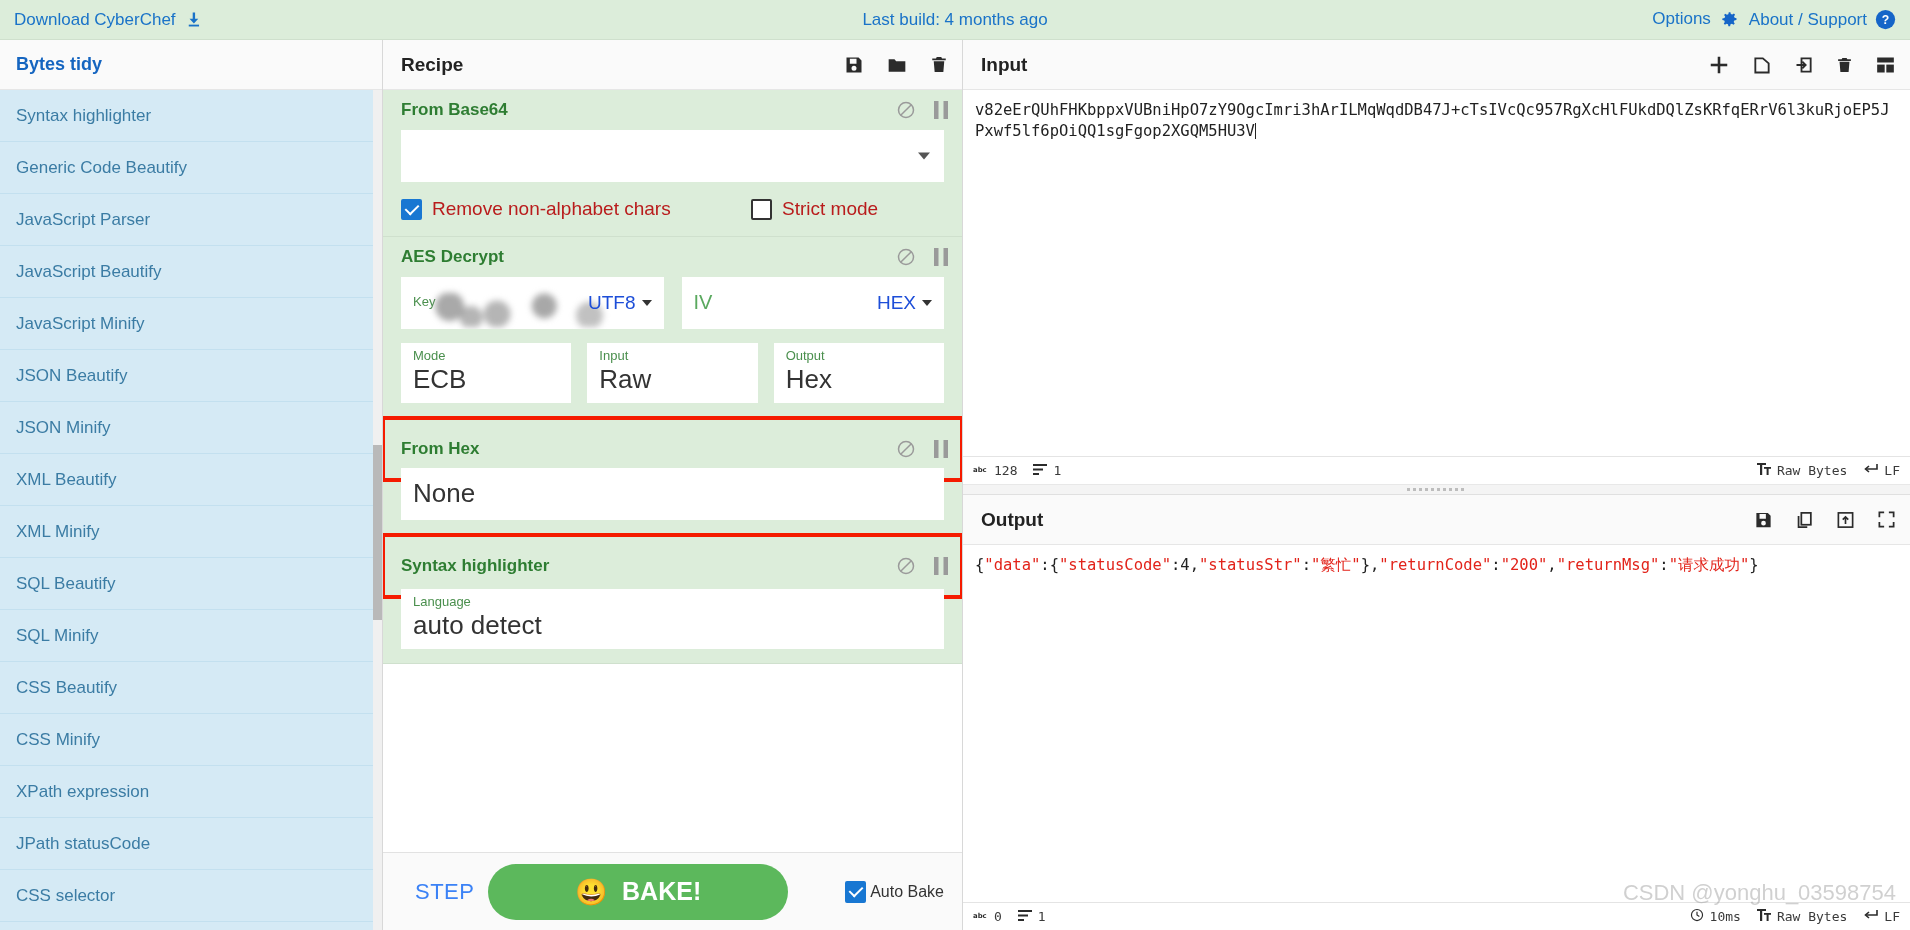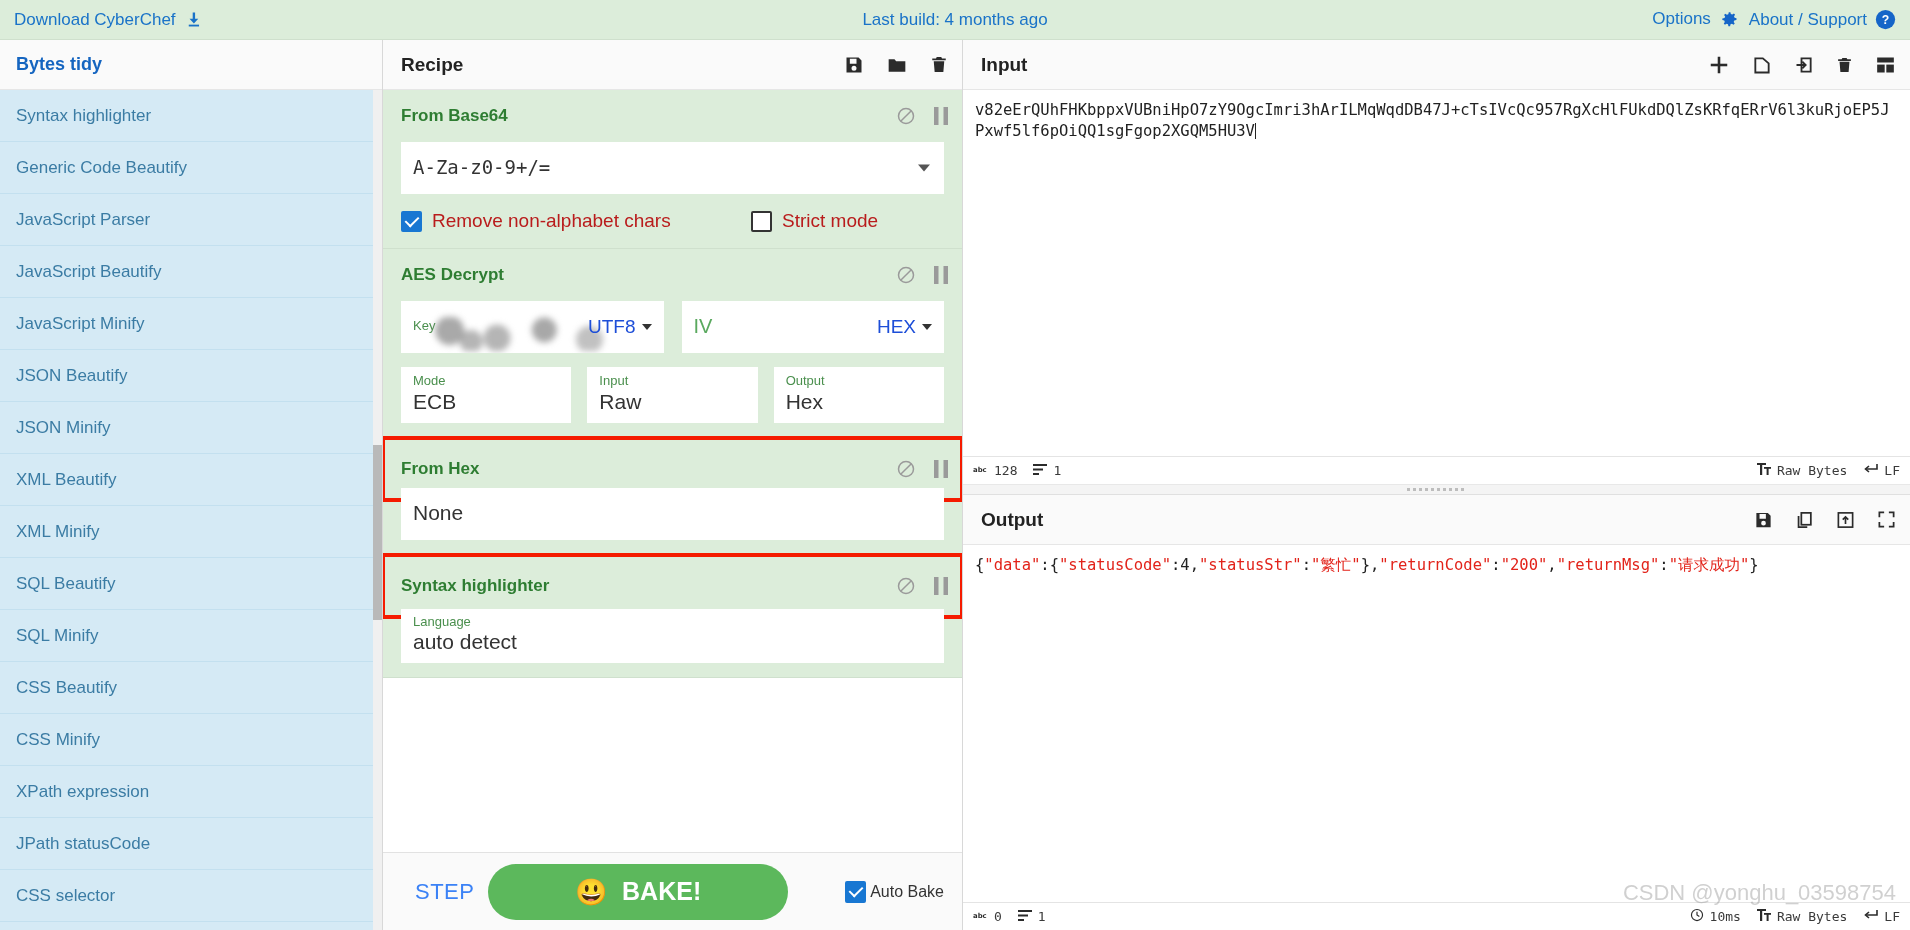--- a/index.html
+++ b/index.html
@@ -105,42 +105,42 @@
 
   #recipe-list { flex: 1 1 auto; overflow: hidden; background: #fff; position: relative; }
 
   .op {
     background: #dcedda;
     border-bottom: 1px solid #cfe0cd;
     padding: 0 0 14px 0;
     position: relative;
   }
   .op-head {
-    height: 52px;
+    height: 40px;
     display: flex; align-items: center;
     padding: 0 14px 0 18px;
   }
   .op-head .name { font-size: 17px; font-weight: bold; color: #2e7d32; }
   .op-head .ctrls { margin-left: auto; display: flex; align-items: center; gap: 18px; }
   .ctrl { cursor: pointer; display: flex; }
 
   .field {
     background: #fff;
     margin: 0 18px;
     padding: 6px 10px 7px 12px;
     position: relative;
     min-height: 52px;
     display: flex; flex-direction: column; justify-content: center;
   }
   .field .lbl { font-size: 13px; color: #4a8f4d; line-height: 1.1; }
   .field .val {
     font-size: 19px; color: #333; line-height: 1.25;
     font-family: "DejaVu Sans Mono", monospace;
   }
-  .field .val.sans { font-family: "Liberation Sans", sans-serif; font-size: 21px; }
+  .field .val.sans { font-family: "Liberation Sans", sans-serif; font-size: 26px; }
   .caret {
     position: absolute; right: 14px; top: 50%; transform: translateY(-50%);
     width: 0; height: 0;
     border-left: 6px solid transparent; border-right: 6px solid transparent;
     border-top: 7px solid #555;
   }
 
   .checkrow { display: flex; align-items: center; padding: 16px 18px 2px 18px; gap: 0; }
   .checkrow .cb-wrap { display: flex; align-items: center; gap: 10px; cursor: pointer; }
   .checkrow .cb-wrap:first-child { width: 350px; }
@@ -413,21 +413,20 @@
             </span>
             <span class="ctrl">
               <svg width="14" height="18" viewBox="0 0 14 18" fill="#9a9a9a">
                   <rect x="0" y="0" width="4.5" height="18"></rect>
                   <rect x="9.5" y="0" width="4.5" height="18"></rect>
                 </svg>
             </span>
           </div>
         </div>
         <div class="field">
-          <span class="val">A-Za-z0-9+/=</span>
           <span class="caret"></span>
         </div>
         <div class="checkrow">
           <label class="cb-wrap">
             <span class="cb checked"></span>
             <span class="cl">Remove non-alphabet chars</span>
           </label>
           <label class="cb-wrap">
             <span class="cb"></span>
             <span class="cl">Strict mode</span>

